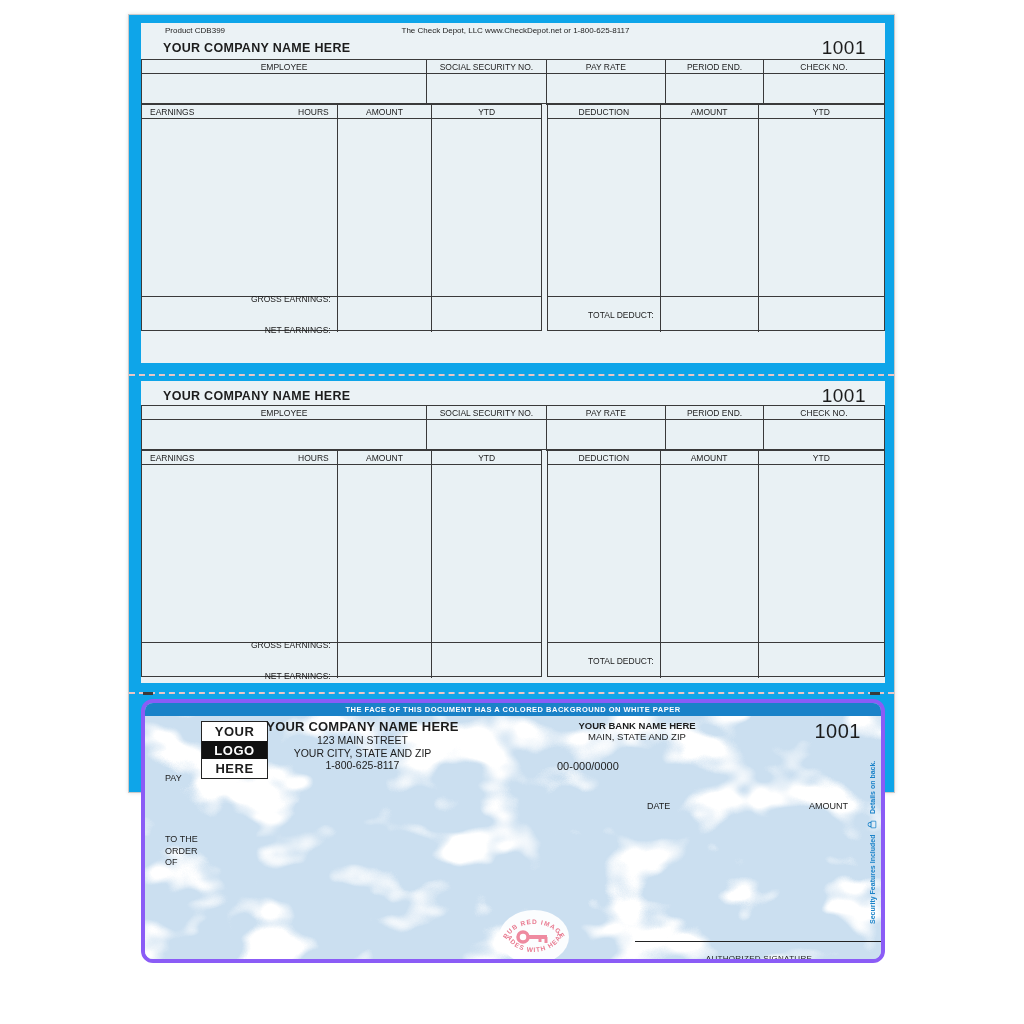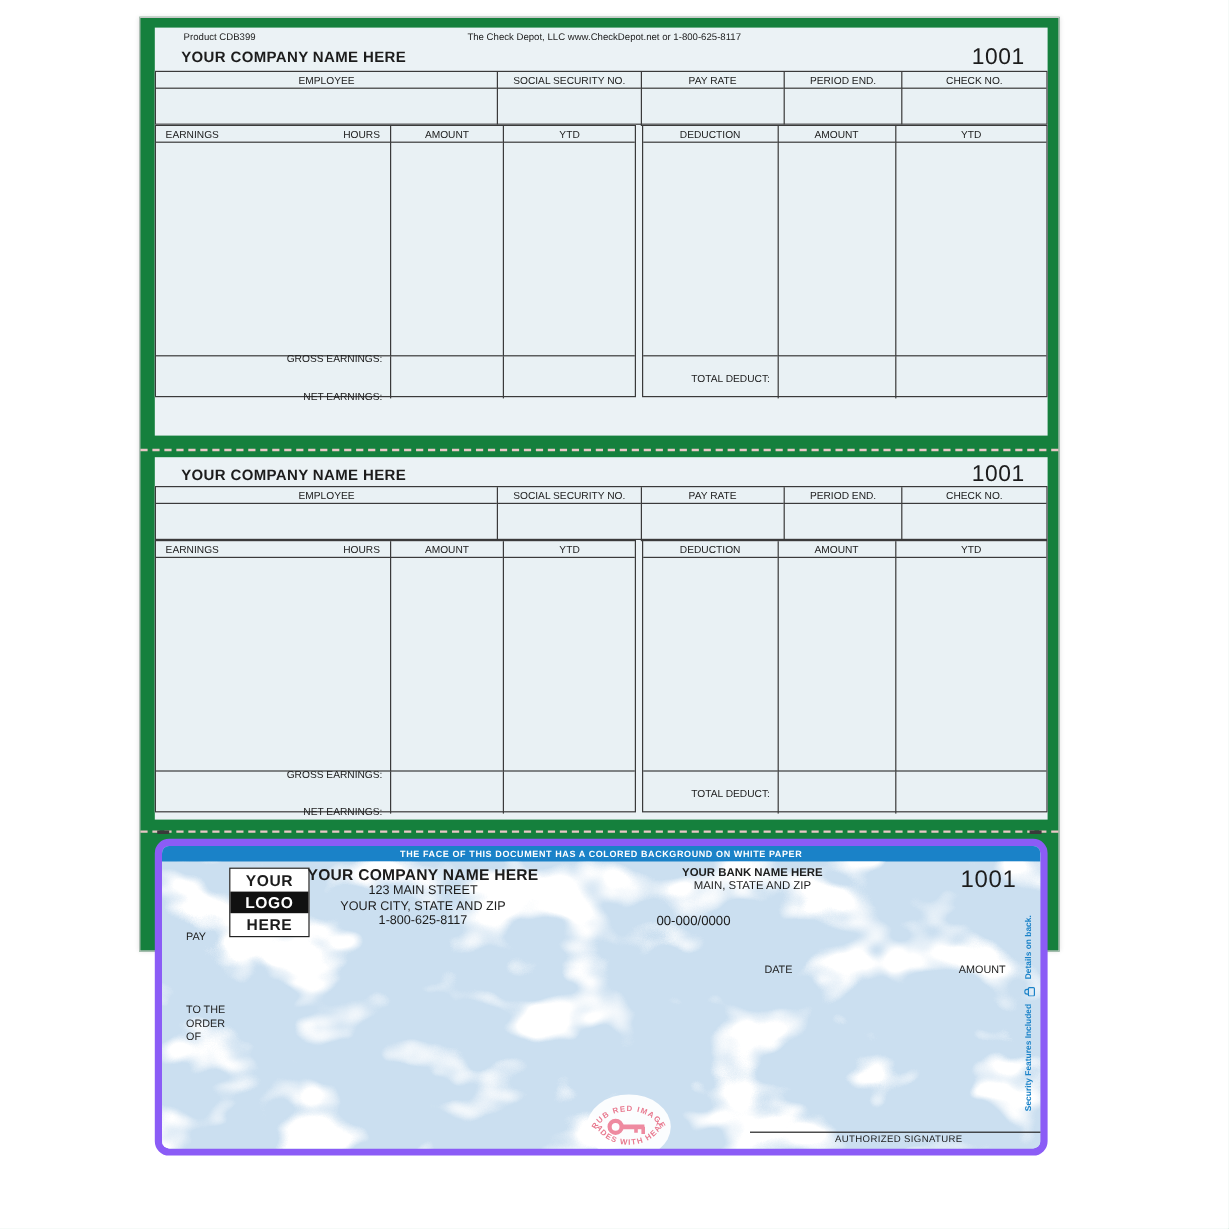--- a/index.html
+++ b/index.html
@@ -1,20 +1,20 @@
 <!DOCTYPE html>
 <html><head>
 <meta charset="utf-8">
 <style>
   * { margin:0; padding:0; box-sizing:border-box; }
   html,body { width:1024px; height:1024px; background:#ffffff; overflow:hidden;
               font-family:"Liberation Sans", sans-serif; color:#1c1c1c; }
 
-  .sheet { position:absolute; left:116px; top:14px; width:767px; height:779px;
-           background:#15803d; border:1px solid #c9c9c9; box-shadow:0 0 4px rgba(0,0,0,.12); }
+  .sheet { position:absolute; left:128px; top:14px; width:767px; height:779px;
+           background:#0ea5e9; border:1px solid #c9c9c9; box-shadow:0 0 4px rgba(0,0,0,.12); }
 
   
   .band { position:absolute; left:12px; width:744px; background:#ebf2f5; }
   .band1 { top:8px; height:340px; }
   .band2 { top:366px; height:302px; }
 
   .topline { position:absolute; left:36px; right:28px; top:11px; height:12px; font-size:8px; color:#222; }
   .topline .vendor { position:absolute; left:50%; transform:translateX(-50%); white-space:nowrap;text-align:center; }
 
   .stub-company { position:absolute; left:34px; font-size:12.5px; font-weight:bold; letter-spacing:.3px; }
@@ -49,21 +49,21 @@
 
   
   .perf { position:absolute; left:0; width:100%; border-top:2px dashed #e9c6c6; }
   .perf1 { top:359px; }
   .perf2 { top:677px; }
   .perf .tick { position:absolute; top:-2px; width:10px; height:2.5px; background:#3a3a3a; }
   .perf .tick.l { left:14px; } .perf .tick.r { right:14px; }
 
   
   .check { position:absolute; left:12px; top:684px; width:744px; height:264px;
-           border:6px solid #8b5cf6; border-radius:12px; overflow:hidden; background:#cbdff0; }
+           border:4px solid #8b5cf6; border-radius:12px; overflow:hidden; background:#cbdff0; }
   .banner { height:13px; background:#1a82c8; color:#fff; font-size:7.5px; font-weight:bold;
             letter-spacing:.5px; display:flex; align-items:center; justify-content:center; }
   .check-body { position:relative; height:247px; }
   .marble { position:absolute; inset:0; width:100%; height:100%; }
 
   .logo-box { position:absolute; left:56px; top:5px; width:67px; height:58px;
               background:#fff; border:1.5px solid #222; display:flex; flex-direction:column; }
   .logo-box span { flex:1; display:flex; align-items:center; justify-content:center;
                    font-size:13px; font-weight:bold; letter-spacing:.5px; }
   .logo-box .inv { background:#111; color:#fff; }
@@ -80,21 +80,21 @@
   .chk-no { position:absolute; right:20px; top:4px; font-size:20px; letter-spacing:.5px; }
 
   .lbl { font-size:9px; position:absolute; }
   .pay-lbl { left:20px; top:57px; }
   .order-lbl { left:20px; top:118px; line-height:1.3; }
   .date-lbl { left:502px; top:85px; }
   .amount-lbl { left:664px; top:85px; }
 
   .sig { position:absolute; left:490px; top:225px; width:248px; text-align:center; }
   .sig .line { border-top:1.5px solid #222; }
-  .sig .txt { font-size:8px; margin-top:1px; letter-spacing:.3px; }
+  .sig .txt { font-size:8px; margin-top:12px; letter-spacing:.3px; }
 
   .seal { position:absolute; left:352px; top:192px; }
 
   .strip { position:absolute; right:3px; top:38px; bottom:32px; width:12px;
            writing-mode:vertical-rl; transform:rotate(180deg);
            display:flex; align-items:center; justify-content:center; gap:6px;
            color:#1a82c8; font-size:7px; font-weight:bold; }
   .strip svg { transform:rotate(90deg); }
 
   

